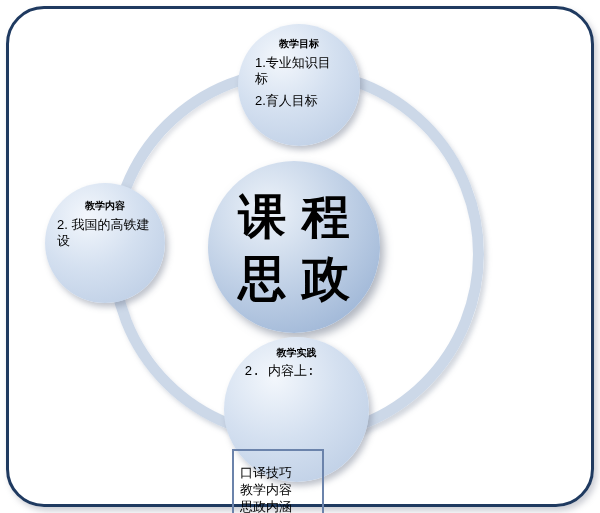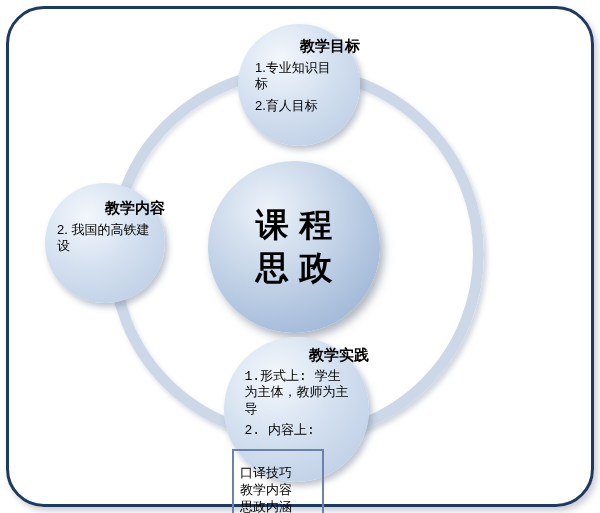--- a/index.html
+++ b/index.html
@@ -41,38 +41,38 @@
     background: radial-gradient(circle at 35% 28%, #ecf2f9 0%, #c2d2e7 45%, #90abd0 100%);
     box-shadow: 4px 5px 8px rgba(100,110,130,0.5);
     display: flex;
     flex-direction: column;
     align-items: center;
     justify-content: center;
     z-index: 2;
   }
   .center-line {
     font-family: "DejaVu Serif", "Liberation Serif", serif;
-    font-size: 33px;
+    font-size: 48px;
     font-weight: bold;
     letter-spacing: 0.32em;
     margin-right: -0.32em;
     line-height: 1.3;
   }
 
   .node {
     position: absolute;
     border-radius: 50%;
     background: radial-gradient(circle at 35% 28%, #f3f7fc 0%, #d4e0f0 45%, #b7c9e2 100%);
     box-shadow: 3px 4px 6px rgba(110,120,140,0.45);
     z-index: 2;
   }
   .node-title {
-    font-size: 15px;
+    font-size: 10px;
     font-weight: bold;
-    text-align: right;
+    text-align: center;
     margin-bottom: 4px;
   }
   .node-items { margin: 0 auto; text-align: left; }
   .node-item {
     font-size: 13px;
     line-height: 1.25;
     margin-bottom: 5px;
   }
 
   .node-top    { left: 238px; top: 24px;  width: 122px; height: 122px; padding-top: 13px; }
@@ -128,21 +128,20 @@
     <div class="node-title">教学内容</div>
     <div class="node-items">
       <div class="node-item">2. 我国的高铁建设</div>
     </div>
   </div>
 
 
   <div class="node node-bottom">
     <div class="node-title">教学实践</div>
     <div class="node-items">
-      <div class="node-item">1.形式上: 学生为主体，教师为主导</div>
       <div class="node-item">2. 内容上:</div>
     </div>
   </div>
 
   <div class="content-box">
     <div class="box-line">口译技巧</div>
     <div class="box-line">教学内容</div>
     <div class="box-line">思政内涵</div>
   </div>
 

